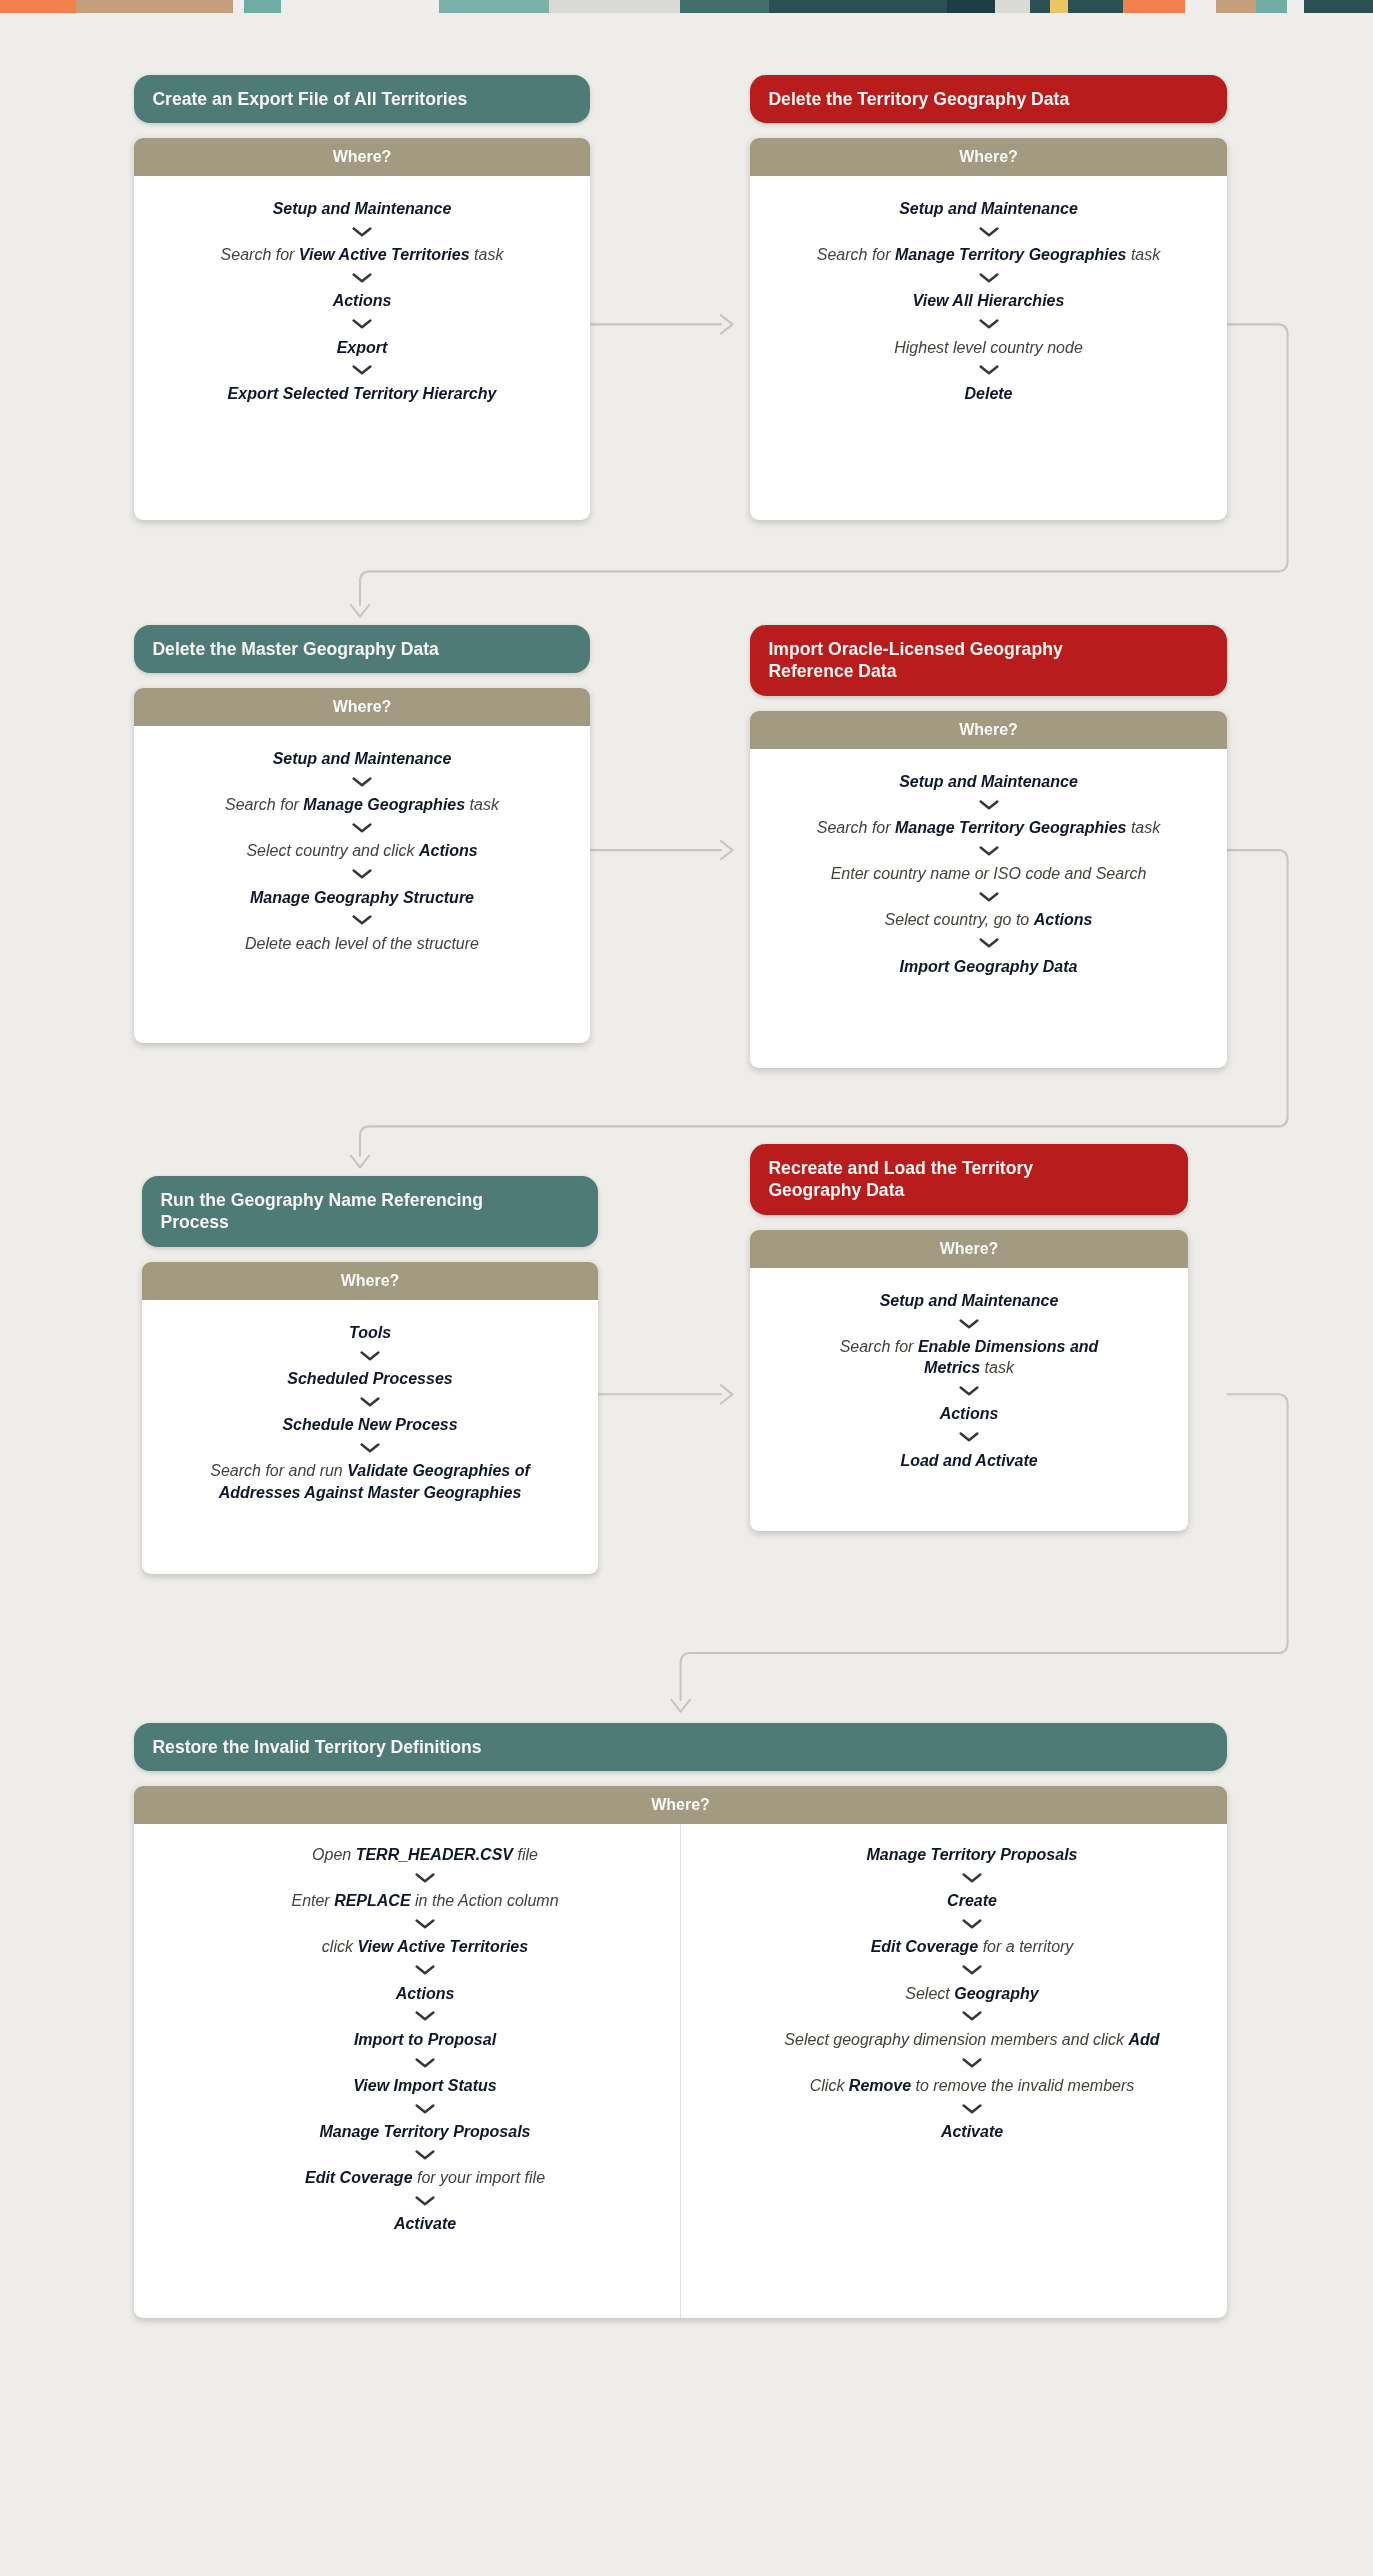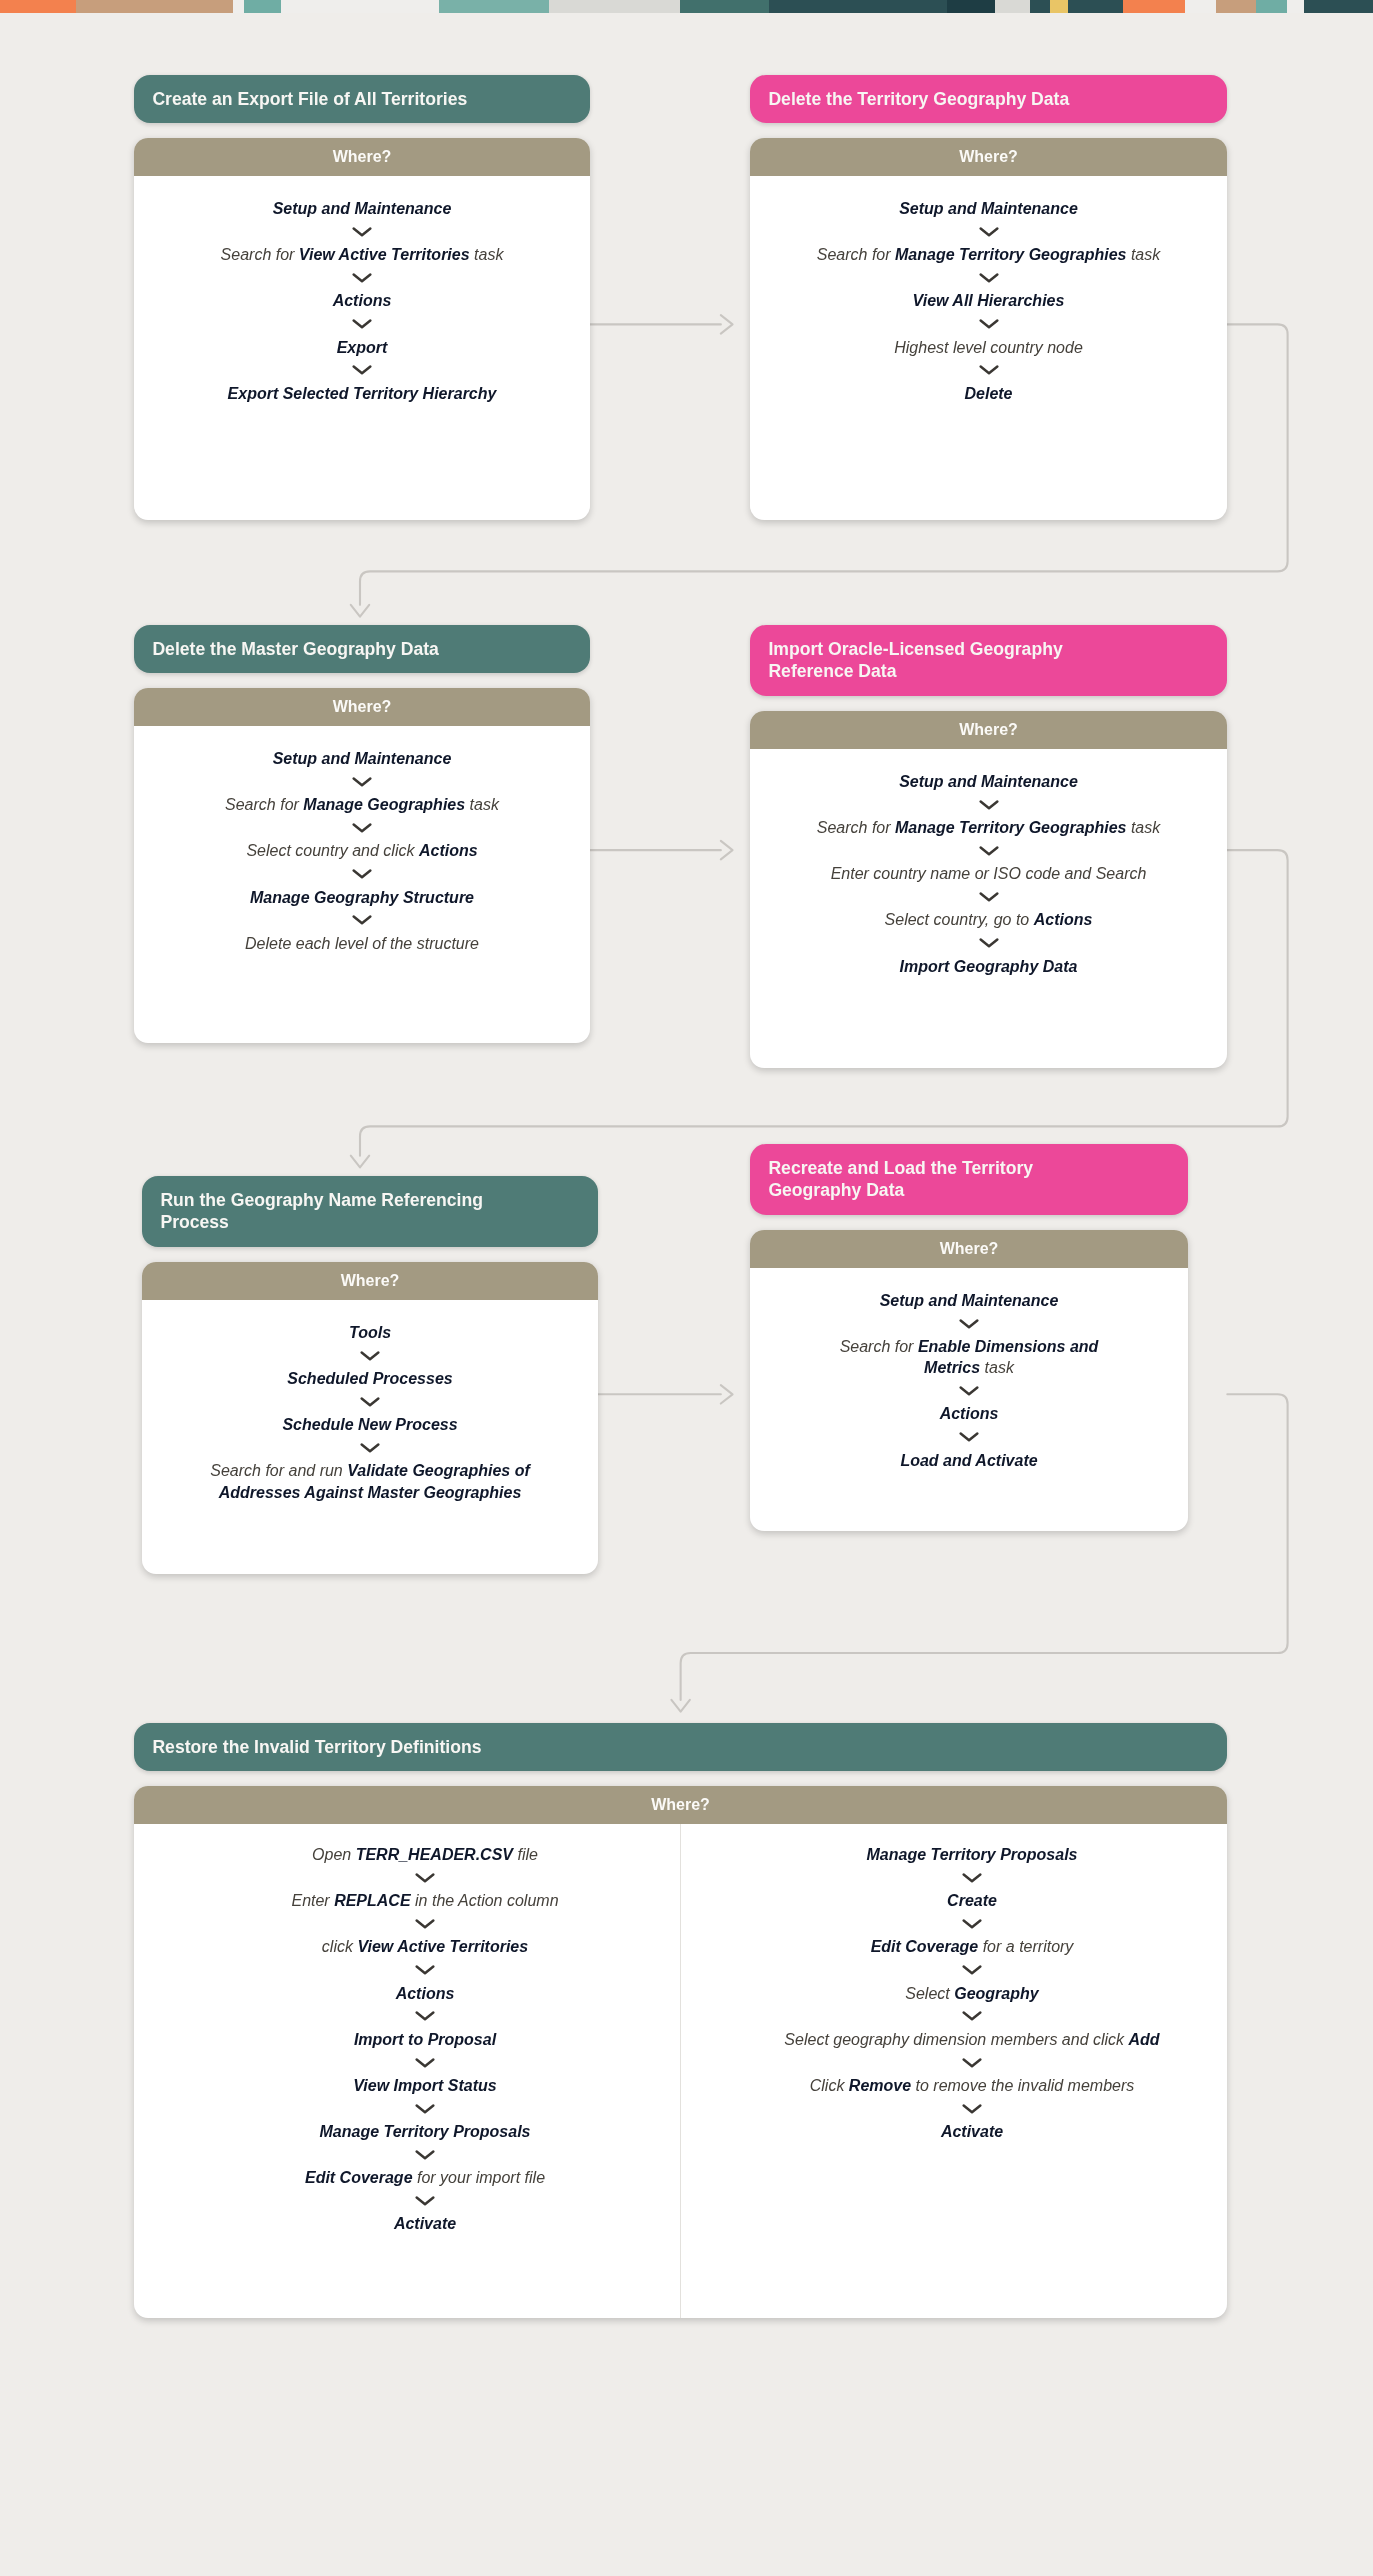--- a/index.html
+++ b/index.html
@@ -35,24 +35,24 @@
   .connectors{position:absolute;left:0;top:0;width:1373px;height:2576px;pointer-events:none;}
   .connectors path{stroke:#c9c6c2;stroke-width:2.5;fill:none;stroke-linecap:round;stroke-linejoin:round;}
 
   .box{position:absolute;}
   .box-title{
     color:#f7f6f3;font-weight:700;font-size:17.6px;line-height:1.3;
     padding:12.6px 18.4px;border-radius:16px;
     box-shadow:0 1.7px 4.2px rgba(0,0,0,.15);
   }
   .box-title.light{background:#4f7b76;}
-  .box-title.dark{background:#ec4899;}
+  .box-title.dark{background:#b91c1c;}
   .tmax{display:inline-block;max-width:356px;}
   .card{
-    margin-top:15px;background:#ffffff;border-radius:14px;
+    margin-top:15px;background:#ffffff;border-radius:9px;
     box-shadow:0 2.5px 7.5px rgba(0,0,0,.18);overflow:hidden;
   }
   .where{
     background:#a39a82;color:#fbfaf7;font-weight:700;font-size:16px;
     text-align:center;padding:10px 8.4px;
   }
   .steps{
     display:flex;flex-direction:column;align-items:center;gap:5.9px;
     padding:22px 17px 17px;
   }

